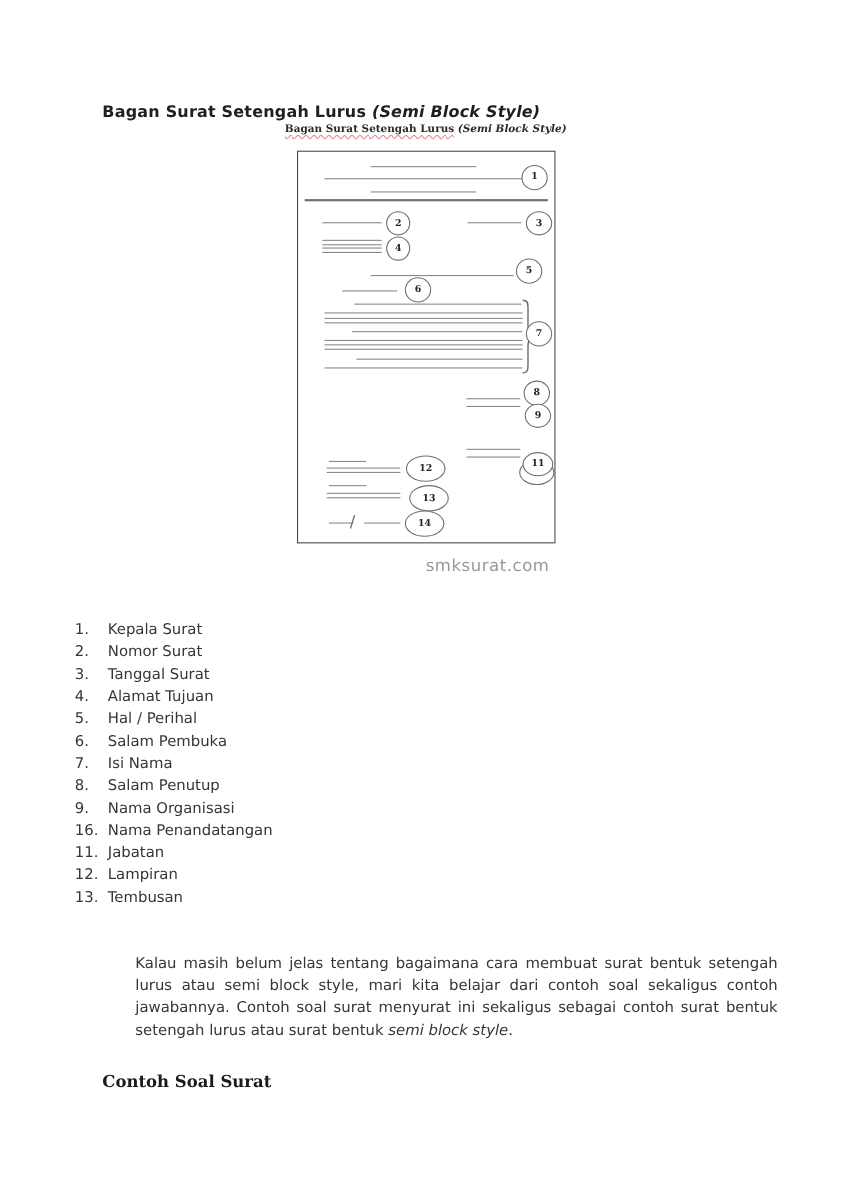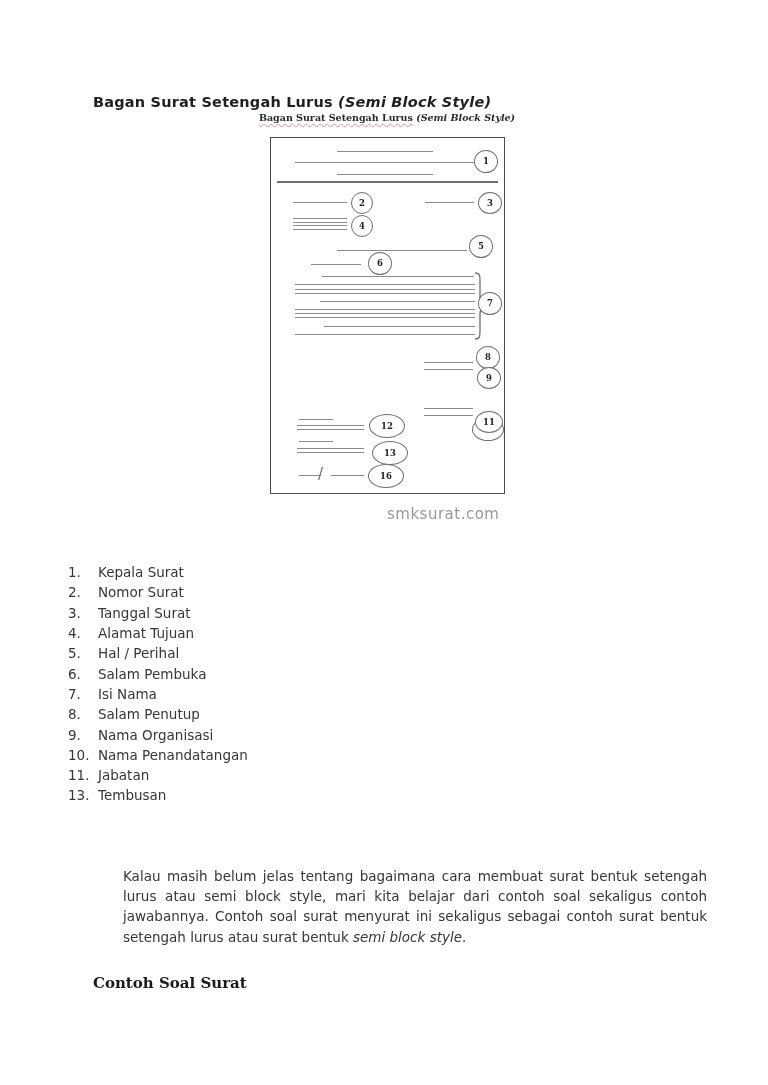--- a/index.html
+++ b/index.html
@@ -135,21 +135,21 @@
     <div class="marker" style="left:80px;top:77px;width:20px;height:20px;">4</div>
     <div class="marker" style="left:198px;top:97px;width:22px;height:21px;">5</div>
     <div class="marker" style="left:97px;top:114px;width:22px;height:21px;">6</div>
     <div class="marker" style="left:207px;top:154px;width:22px;height:21px;">7</div>
     <div class="marker" style="left:205px;top:208px;width:22px;height:21px;">8</div>
     <div class="marker" style="left:206px;top:229px;width:22px;height:20px;">9</div>
     <div class="marker" style="left:201px;top:252px;width:30px;height:21px;margin-top:28px;">10</div>
     <div class="marker" style="left:204px;top:273px;width:26px;height:20px;">11</div>
     <div class="marker" style="left:98px;top:276px;width:34px;height:22px;">12</div>
     <div class="marker" style="left:101px;top:303px;width:34px;height:22px;">13</div>
-    <div class="marker" style="left:97px;top:326px;width:34px;height:22px;">16</div>
+    <div class="marker" style="left:97px;top:326px;width:34px;height:22px;">14</div>
 
     <div class="watermark">smksurat.com</div>
   </div>
 
 
   <div class="legend-list">
 
       <div class="legend-item">
         <span class="num">1.</span>
         <span class="lbl">Kepala Surat</span>
@@ -189,29 +189,33 @@
         <span class="num">8.</span>
         <span class="lbl">Salam Penutup</span>
       </div>
 
       <div class="legend-item">
         <span class="num">9.</span>
         <span class="lbl">Nama Organisasi</span>
       </div>
 
       <div class="legend-item">
-        <span class="num">10.</span>
+        <span class="num">16.</span>
         <span class="lbl">Nama Penandatangan</span>
       </div>
 
       <div class="legend-item">
         <span class="num">11.</span>
         <span class="lbl">Jabatan</span>
       </div>
 
+      <div class="legend-item">
+        <span class="num">12.</span>
+        <span class="lbl">Lampiran</span>
+      </div>
 
       <div class="legend-item">
         <span class="num">13.</span>
         <span class="lbl">Tembusan</span>
       </div>
 
     </div>
 
   <div class="body-paragraph">
     <span>Kalau masih belum jelas tentang bagaimana cara membuat surat bentuk setengah lurus atau semi block style, mari kita belajar dari contoh soal sekaligus contoh jawabannya. Contoh soal surat menyurat ini sekaligus sebagai contoh surat bentuk setengah lurus atau surat bentuk </span><span class="it">semi block style</span><span>.</span>

